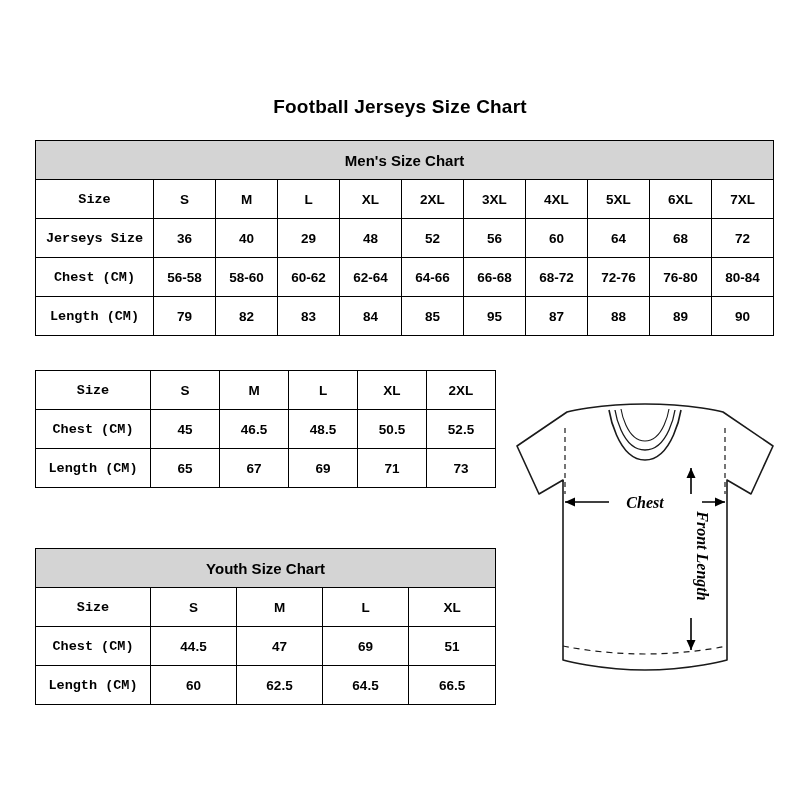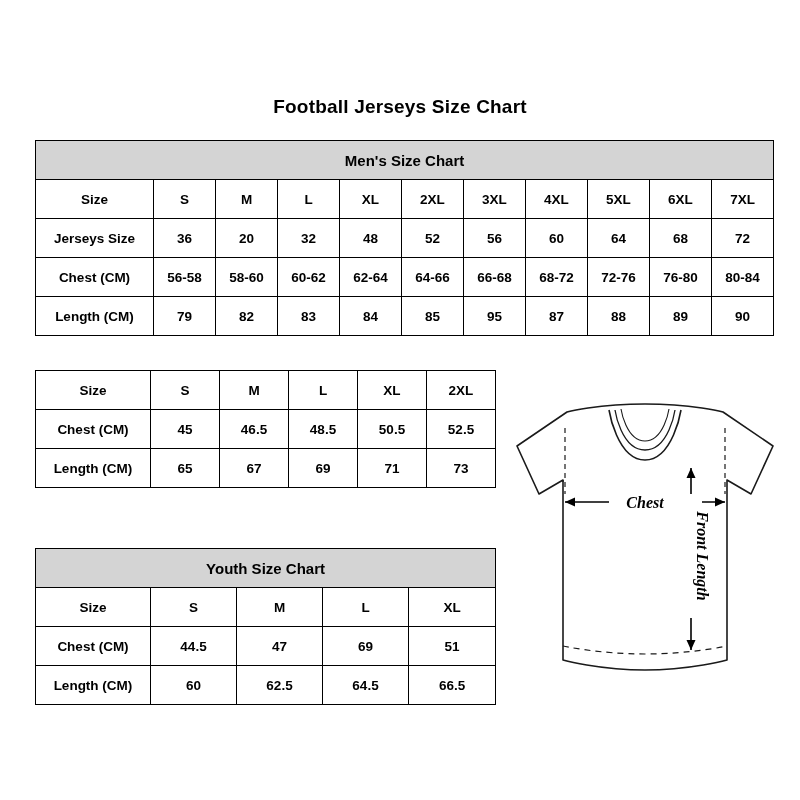--- a/index.html
+++ b/index.html
@@ -50,20 +50,21 @@
     background: #d4d4d4;
     font-size: 15px;
     font-weight: bold;
     height: 38px;
   }
   table.sizechart .hdr-cell {
     background: #ffffff;
   }
   table.sizechart .rowlabel {
     background: #ffffff;
+    font-family: Liberation Mono, monospace;
   }
 
   
   #mens-table {
     left: 35px;
     top: 140px;
     width: 730px;
   }
   #mens-table tr { height: 39px; }
   #mens-table tr.caption-row { height: 38px; }
@@ -136,22 +137,22 @@
         <td class="hdr-cell">2XL</td>
         <td class="hdr-cell">3XL</td>
         <td class="hdr-cell">4XL</td>
         <td class="hdr-cell">5XL</td>
         <td class="hdr-cell">6XL</td>
         <td class="hdr-cell">7XL</td>
       </tr>
       <tr>
         <td class="rowlabel">Jerseys Size</td>
         <td>36</td>
-        <td>20</td>
-        <td>32</td>
+        <td>40</td>
+        <td>29</td>
         <td>48</td>
         <td>52</td>
         <td>56</td>
         <td>60</td>
         <td>64</td>
         <td>68</td>
         <td>72</td>
       </tr>
       <tr>
         <td class="rowlabel">Chest (CM)</td>

